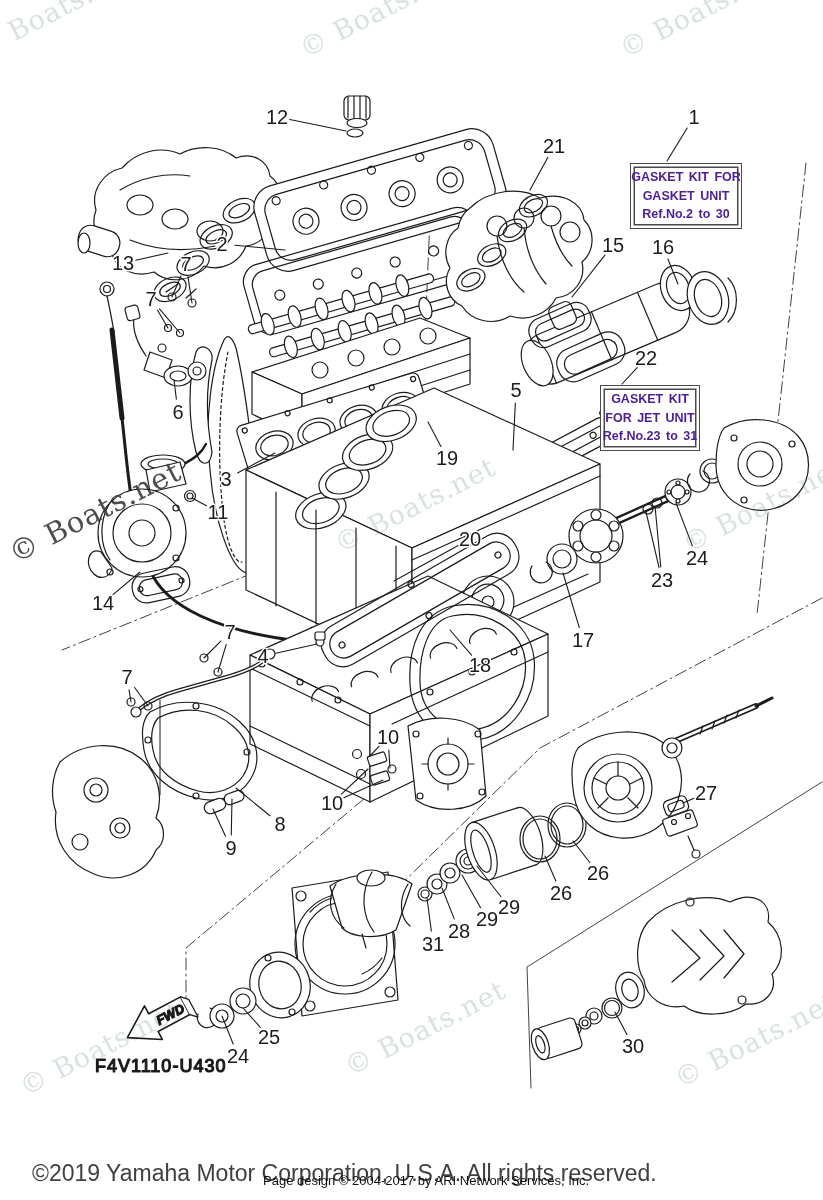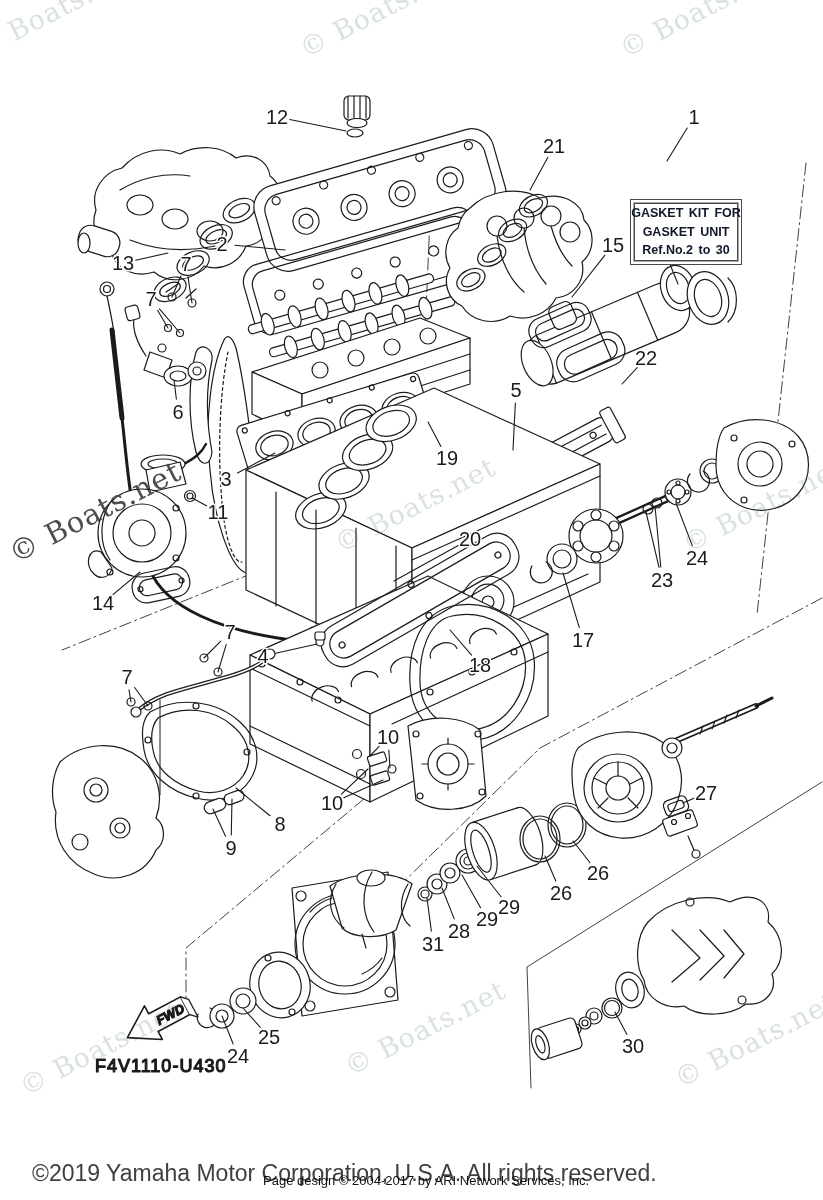--- a/index.html
+++ b/index.html
@@ -7,22 +7,22 @@
         font-family:"Liberation Sans",sans-serif;}
   #art{position:absolute;left:0;top:0;z-index:2;}
   .wm{position:absolute;z-index:5;white-space:nowrap;pointer-events:none;
       font-family:"DejaVu Serif",serif;font-size:27px;letter-spacing:1px;
       transform:translate(-50%,-50%) rotate(-27deg);mix-blend-mode:darken;}
   .wm.light{color:#d9e3dc;}
   .wm.dark{color:#4d4d4d;font-size:29px;}
   .kitbox{position:absolute;z-index:4;background:#fefefe;border:1.5px solid #4a4a4a;
       box-shadow:inset 0 0 0 2.5px #fff, inset 0 0 0 4px #4a4a4a;
       display:flex;flex-direction:column;justify-content:center;align-items:center;
-      font-weight:bold;font-size:12.5px;color:#0f172a;line-height:1.5;text-align:center;
-      word-spacing:2px;margin-top:36px;}
+      font-weight:bold;font-size:12.5px;color:#4c1d95;line-height:1.5;text-align:center;
+      word-spacing:2px;}
   #kitbox-engine{left:630px;top:163px;width:110px;height:64px;}
   #kitbox-jet{left:600px;top:385px;width:98px;height:64px;}
   #footer-copyright{position:absolute;left:32px;top:1160px;z-index:3;
       font-size:23px;color:#404040;white-space:nowrap;}
   #footer-pagedesign{position:absolute;left:263px;top:1173px;z-index:4;
       font-size:13px;color:#101010;white-space:nowrap;}
   svg text.callout{font-family:"Liberation Sans",sans-serif;font-size:20px;fill:#1b1b1b;
       text-anchor:middle;paint-order:stroke;stroke:#fff;stroke-width:3px;}
   svg text.code{font-family:"Liberation Sans",sans-serif;font-size:18px;fill:#1b1b1b;letter-spacing:1px;}
   svg text.fwd{font-family:"Liberation Sans",sans-serif;font-size:13px;font-weight:bold;font-style:italic;fill:#111;}
@@ -608,20 +608,25 @@
           <text x="433" y="951" class="callout">31</text>
         </g>
   </g>
 </svg>
 
 <div class="kitbox" id="kitbox-engine">
   <div>GASKET KIT FOR</div>
   <div>GASKET UNIT</div>
   <div>Ref.No.2 to 30</div>
 </div>
+<div class="kitbox" id="kitbox-jet">
+  <div>GASKET KIT</div>
+  <div>FOR JET UNIT</div>
+  <div>Ref.No.23 to 31</div>
+</div>
 
 <div id="wm-layer">
       <div class="wm light" style="left: 55px; top: 10px;">© Boats.net</div>
       <div class="wm light" style="left: 380px; top: 10px;">© Boats.net</div>
       <div class="wm light" style="left: 700px; top: 10px;">© Boats.net</div>
       <div class="wm dark" style="left: 95px; top: 512px;">© Boats.net</div>
       <div class="wm light" style="left: 415px; top: 505px;">© Boats.net</div>
       <div class="wm light" style="left: 763px; top: 505px;">© Boats.net</div>
       <div class="wm light" style="left: 100px; top: 1048px;">© Boats.net</div>
       <div class="wm light" style="left: 425px; top: 1028px;">© Boats.net</div>

